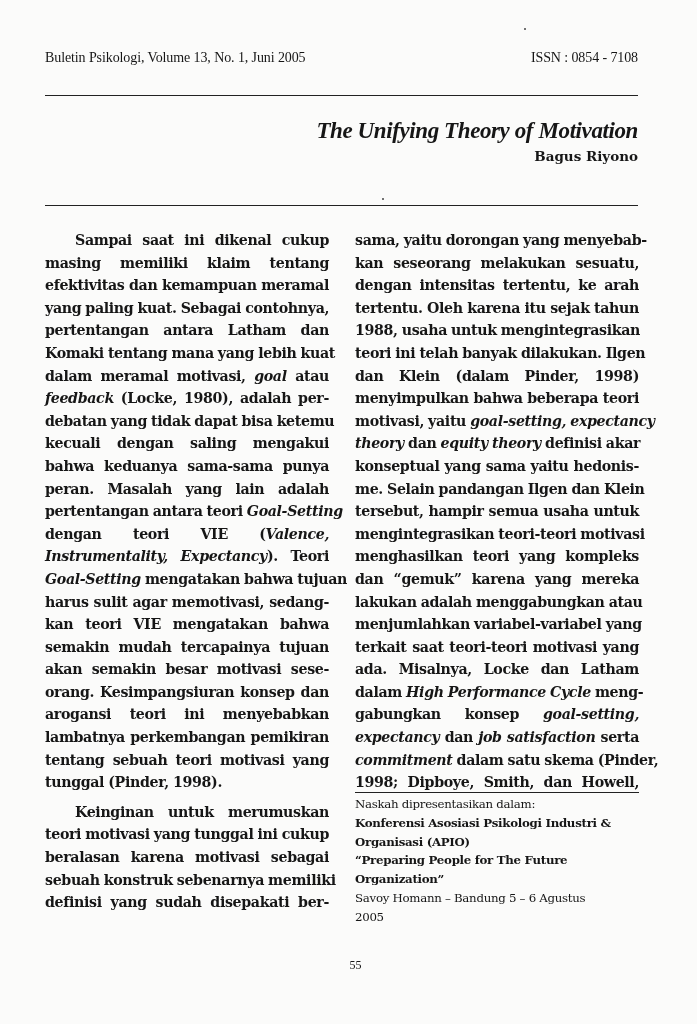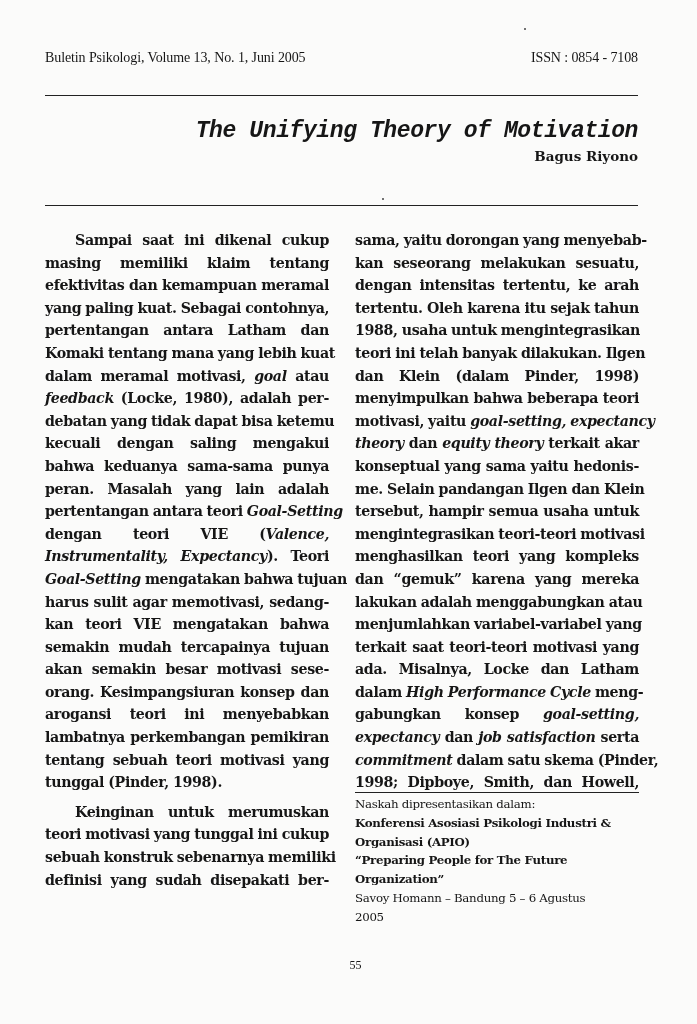--- a/index.html
+++ b/index.html
@@ -11,21 +11,21 @@
       position: absolute; top: 50px; left: 45px; width: 593px; height: 20px;
       font-family: "Liberation Serif", serif; font-size: 14px; letter-spacing: -0.1px;
     }
     .running-head .left { position: absolute; left: 0; top: 0; }
     .running-head .right { position: absolute; right: 0; top: 0; }
     .rule { position: absolute; left: 45px; width: 593px; height: 0; border-top: 1.3px solid #222; }
     .rule.top { top: 95px; }
     .rule.bottom { top: 205px; }
     .title {
       position: absolute; right: 59px; top: 118px;
-      font-family: Liberation Mono, monospace; font-style: italic; font-weight: bold;
+      font-family: Liberation Serif, serif; font-style: italic; font-weight: bold;
       font-size: 23px; letter-spacing: -0.4px; white-space: nowrap; margin-left: 36px;
     }
     .author {
       position: absolute; right: 59px; top: 148px;
       font-family: "DejaVu Serif", serif; font-weight: bold; font-size: 13.5px; white-space: nowrap;
     }
     .col {
       position: absolute; top: 229px; width: 284px;
       font-family: "DejaVu Serif", serif; font-size: 14.2px; line-height: 22.6px;
       text-align: justify; letter-spacing: -0.35px; word-spacing: -0.5px; font-weight: bold;
@@ -85,37 +85,38 @@
       <span class="line"><span>orang. Kesimpangsiuran konsep dan</span></span>
       <span class="line"><span>arogansi teori ini menyebabkan</span></span>
       <span class="line"><span>lambatnya perkembangan pemikiran</span></span>
       <span class="line"><span>tentang sebuah teori motivasi yang</span></span>
       <span class="line last"><span>tunggal (Pinder, 1998).</span></span>
     </div>
   <div style="height:7px"></div>
   <div>
       <span class="line" style="padding-left: 30px;"><span>Keinginan untuk merumuskan</span></span>
       <span class="line"><span>teori motivasi yang tunggal ini cukup</span></span>
+      <span class="line"><span>beralasan karena motivasi sebagai</span></span>
       <span class="line"><span>sebuah konstruk sebenarnya memiliki</span></span>
       <span class="line"><span>definisi yang sudah disepakati ber-</span></span>
     </div>
 </div>
 
 <div class="col right">
   <div>
       <span class="line"><span>sama, yaitu dorongan yang menyebab-</span></span>
       <span class="line"><span>kan seseorang melakukan sesuatu,</span></span>
       <span class="line"><span>dengan intensitas tertentu, ke arah</span></span>
       <span class="line"><span>tertentu. Oleh karena itu sejak tahun</span></span>
       <span class="line"><span>1988, usaha untuk mengintegrasikan</span></span>
       <span class="line"><span>teori ini telah banyak dilakukan. Ilgen</span></span>
       <span class="line"><span>dan Klein (dalam Pinder, 1998)</span></span>
       <span class="line"><span>menyimpulkan bahwa beberapa teori</span></span>
       <span class="line"><span>motivasi, yaitu </span><em>goal-setting, expectancy</em></span>
-      <span class="line"><em>theory</em><span> dan </span><em>equity theory</em><span> terkait akar</span></span>
+      <span class="line"><em>theory</em><span> dan </span><em>equity theory</em><span> definisi akar</span></span>
       <span class="line"><span>konseptual yang sama yaitu hedonis-</span></span>
       <span class="line"><span>me. Selain pandangan Ilgen dan Klein</span></span>
       <span class="line"><span>tersebut, hampir semua usaha untuk</span></span>
       <span class="line"><span>mengintegrasikan teori-teori motivasi</span></span>
       <span class="line"><span>menghasilkan teori yang kompleks</span></span>
       <span class="line"><span>dan “gemuk” karena yang mereka</span></span>
       <span class="line"><span>lakukan adalah menggabungkan atau</span></span>
       <span class="line"><span>menjumlahkan variabel-variabel yang</span></span>
       <span class="line"><span>terkait saat teori-teori motivasi yang</span></span>
       <span class="line"><span>ada. Misalnya, Locke dan Latham</span></span>

